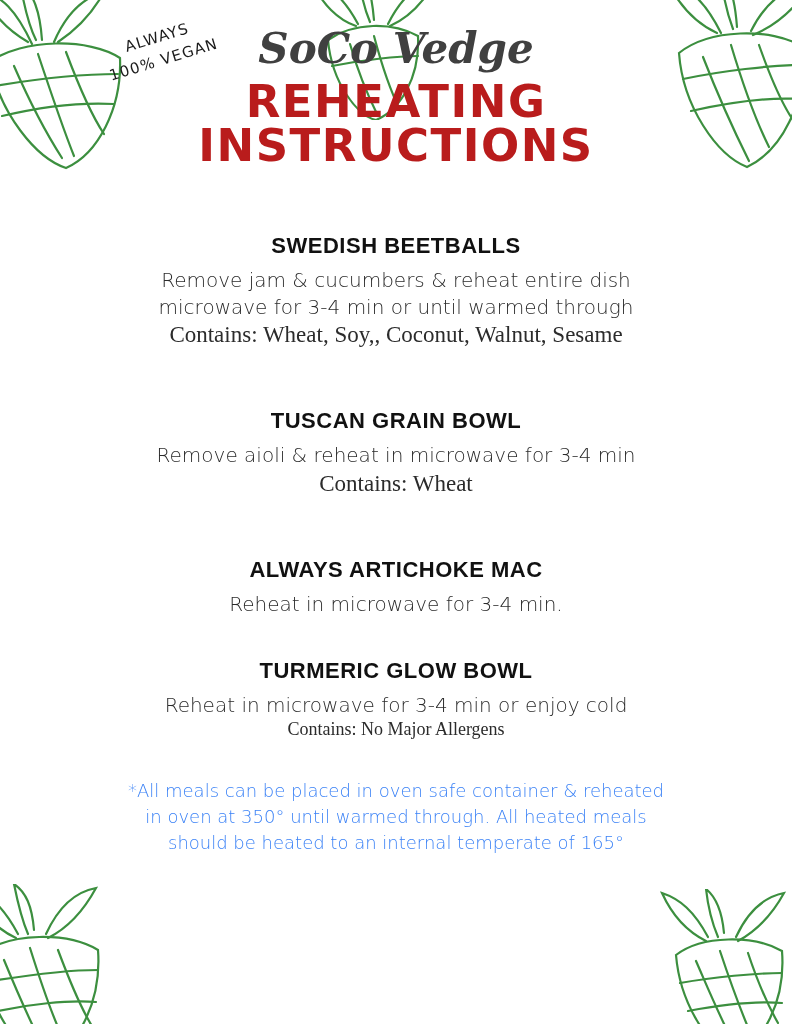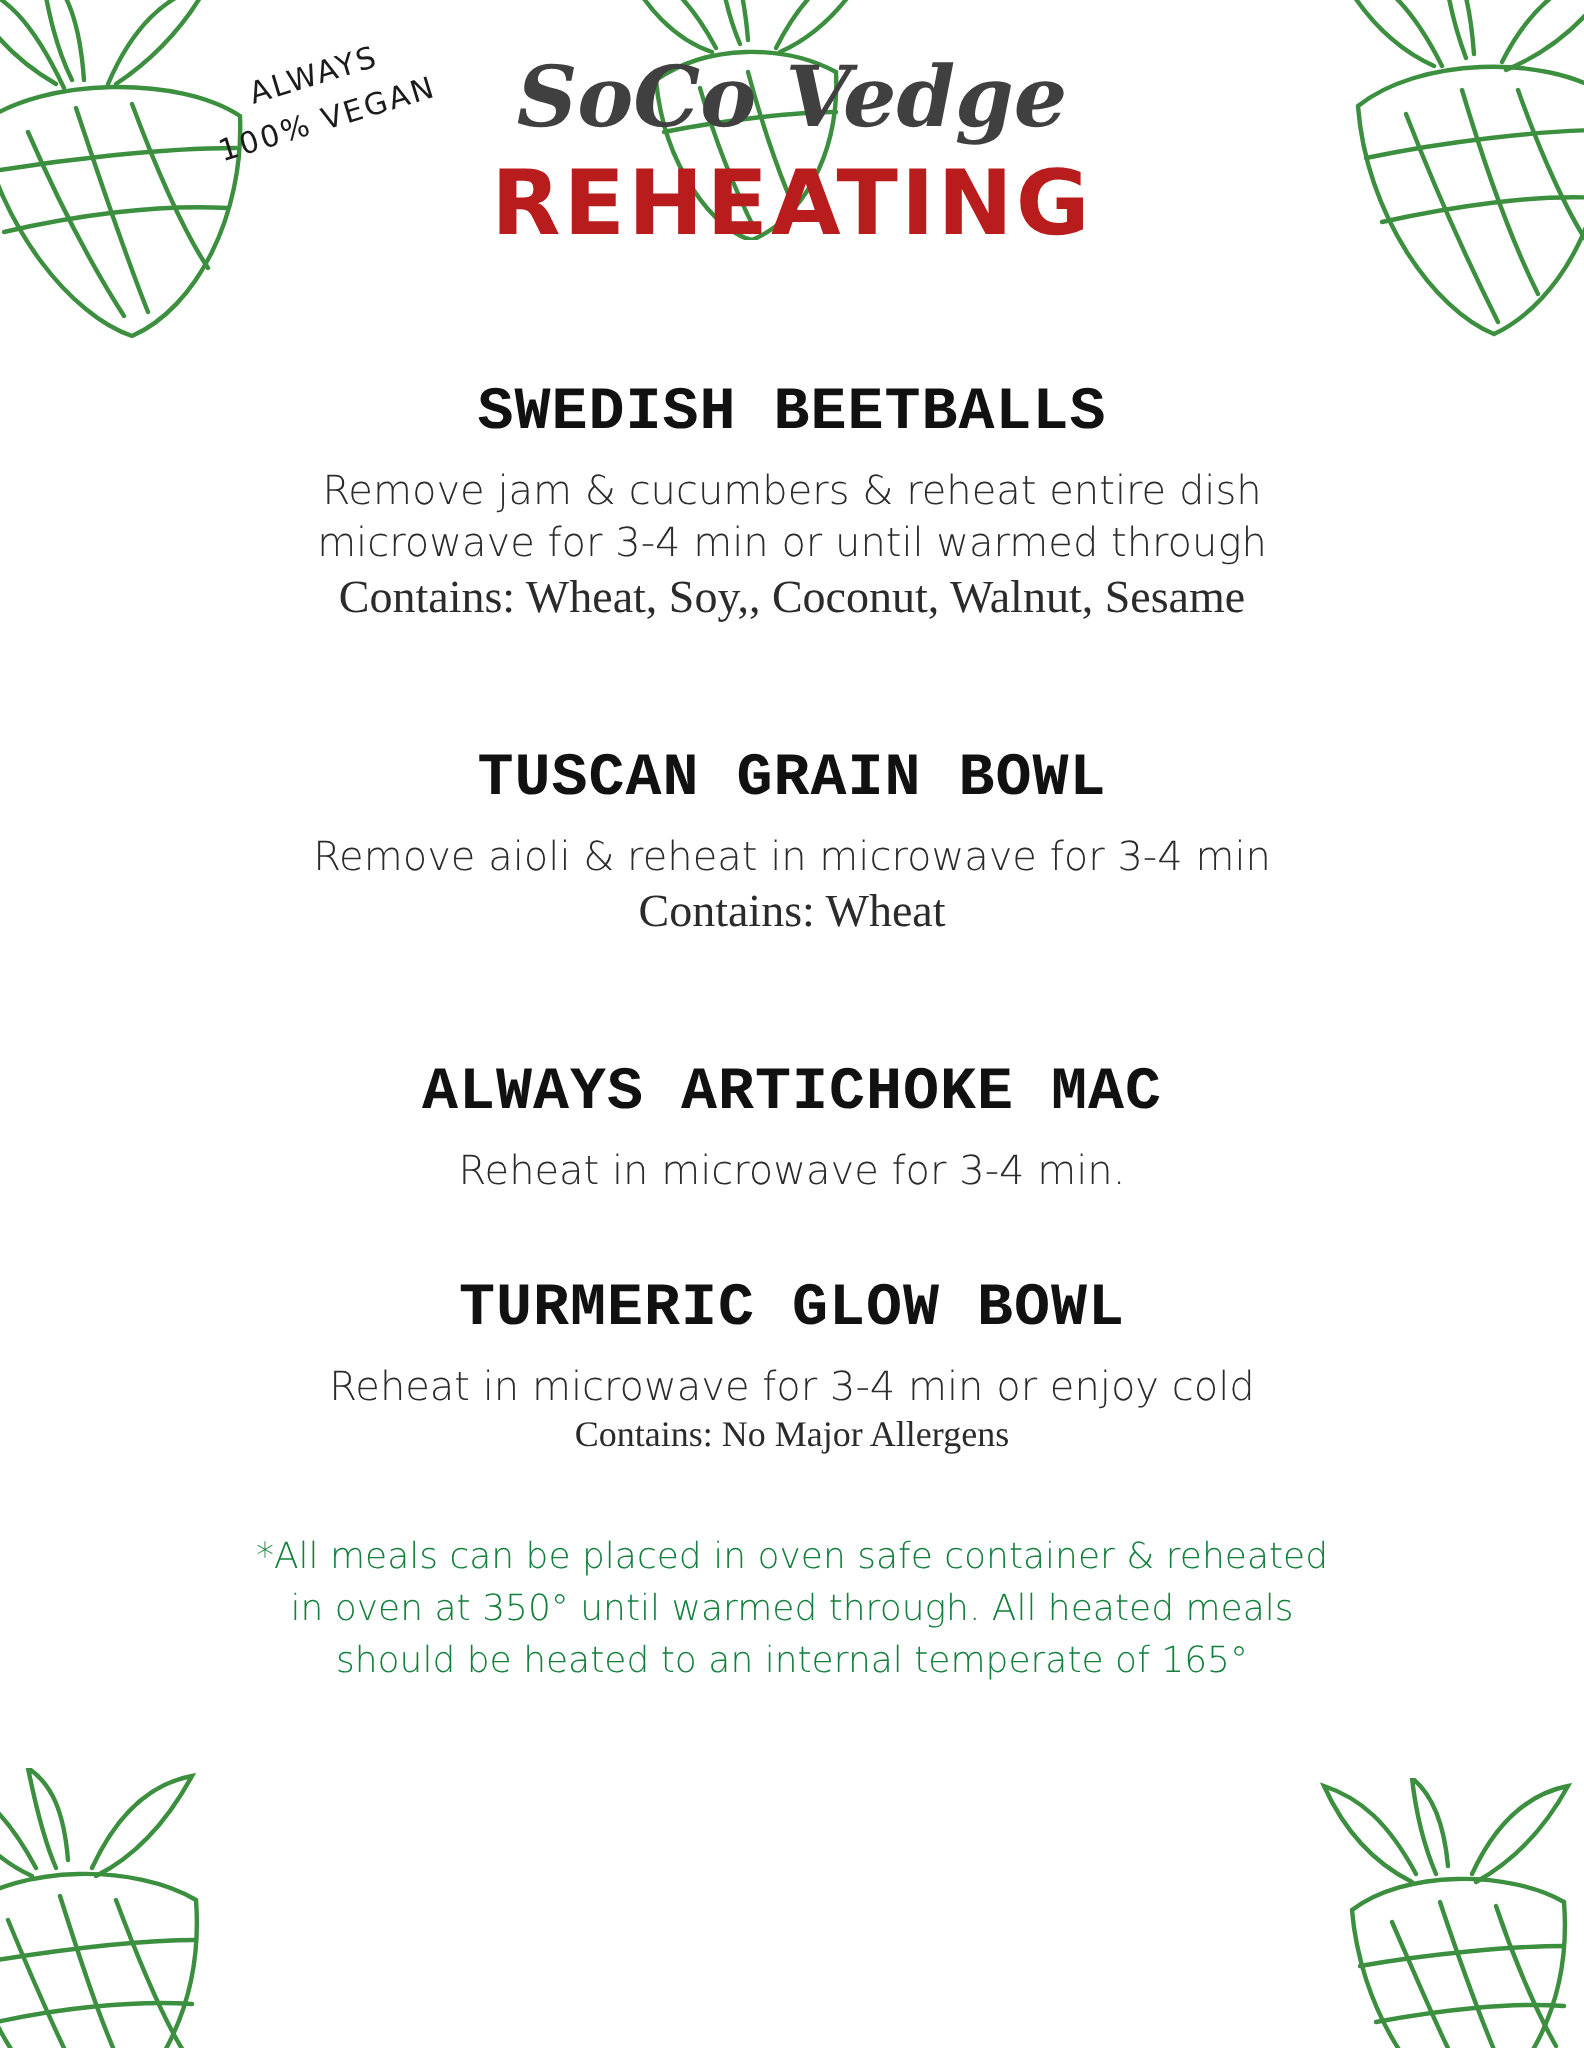--- a/index.html
+++ b/index.html
@@ -75,23 +75,23 @@
   }
 
   .sections {
     margin-top: 66px;
   }
 
   .meal {
     margin-bottom: 36px;
   }
   .meal-name {
-    font-family: Liberation Mono, monospace;
+    font-family: Liberation Sans, sans-serif;
     font-weight: bold;
-    font-size: 30px;
+    font-size: 22px;
     letter-spacing: 0.5px;
     color: #111;
     margin: 0 0 8px 0;
   }
   .meal-line {
     font-family: "DejaVu Sans", sans-serif;
     font-weight: 300;
     font-size: 20px;
     line-height: 1.32;
     color: #2b2b2b;
@@ -110,21 +110,21 @@
   }
 
   .gap-lg { margin-bottom: 58px; }
   .gap-md { margin-bottom: 40px; }
 
   .footnote {
     font-family: "DejaVu Sans", sans-serif;
     font-weight: 300;
     font-size: 18px;
     line-height: 1.45;
-    color: #15803d;
+    color: #3b82f6;
     margin-top: 34px;
   }
   .footnote p { margin: 0; }
 </style>
 </head>
 <body>
 
 <div class="beet beet-tl">
   <svg width="170" height="190" viewBox="0 0 170 190" fill="none" stroke="#3c8f3f" stroke-width="2.2" stroke-linecap="round">
     <path d="M62 62 C46 28 32 14 10 8 C22 30 34 46 58 60"></path>
@@ -197,20 +197,21 @@
 
   <div class="vegan-stamp">
     <div>ALWAYS</div>
     <div>100% VEGAN</div>
   </div>
 
   <div class="brand">SoCo Vedge</div>
 
   <h1 class="doc-title">
     <span>REHEATING</span><br>
+    <span>INSTRUCTIONS</span>
   </h1>
 
   <div class="sections">
 
     <div class="meal gap-lg">
       <h2 class="meal-name">SWEDISH BEETBALLS</h2>
       <p class="meal-line">Remove jam &amp; cucumbers &amp; reheat entire dish</p>
       <p class="meal-line">microwave for 3-4 min or until warmed through</p>
       <p class="meal-contains">Contains: Wheat, Soy,, Coconut, Walnut, Sesame</p>
     </div>

